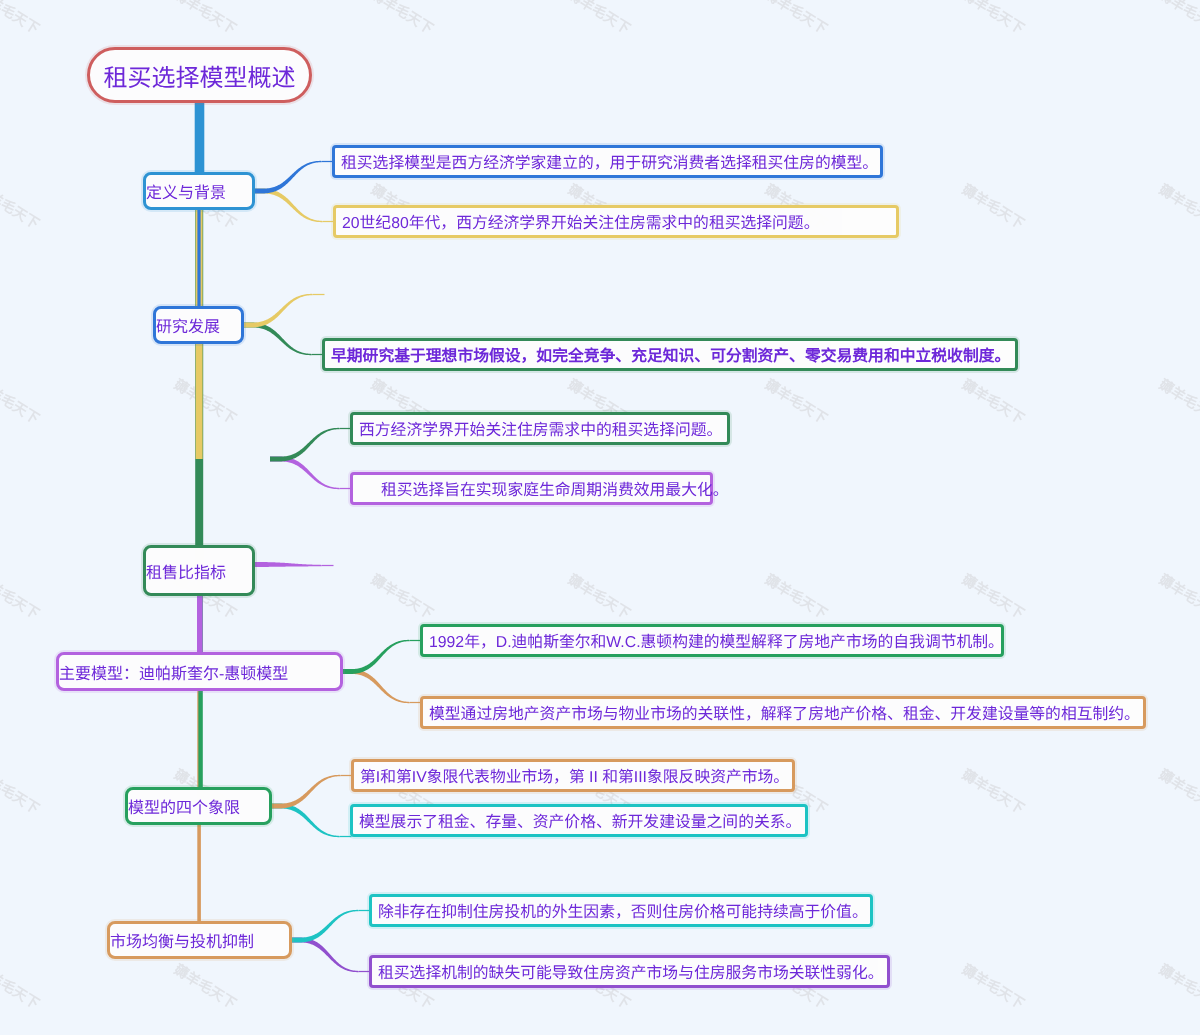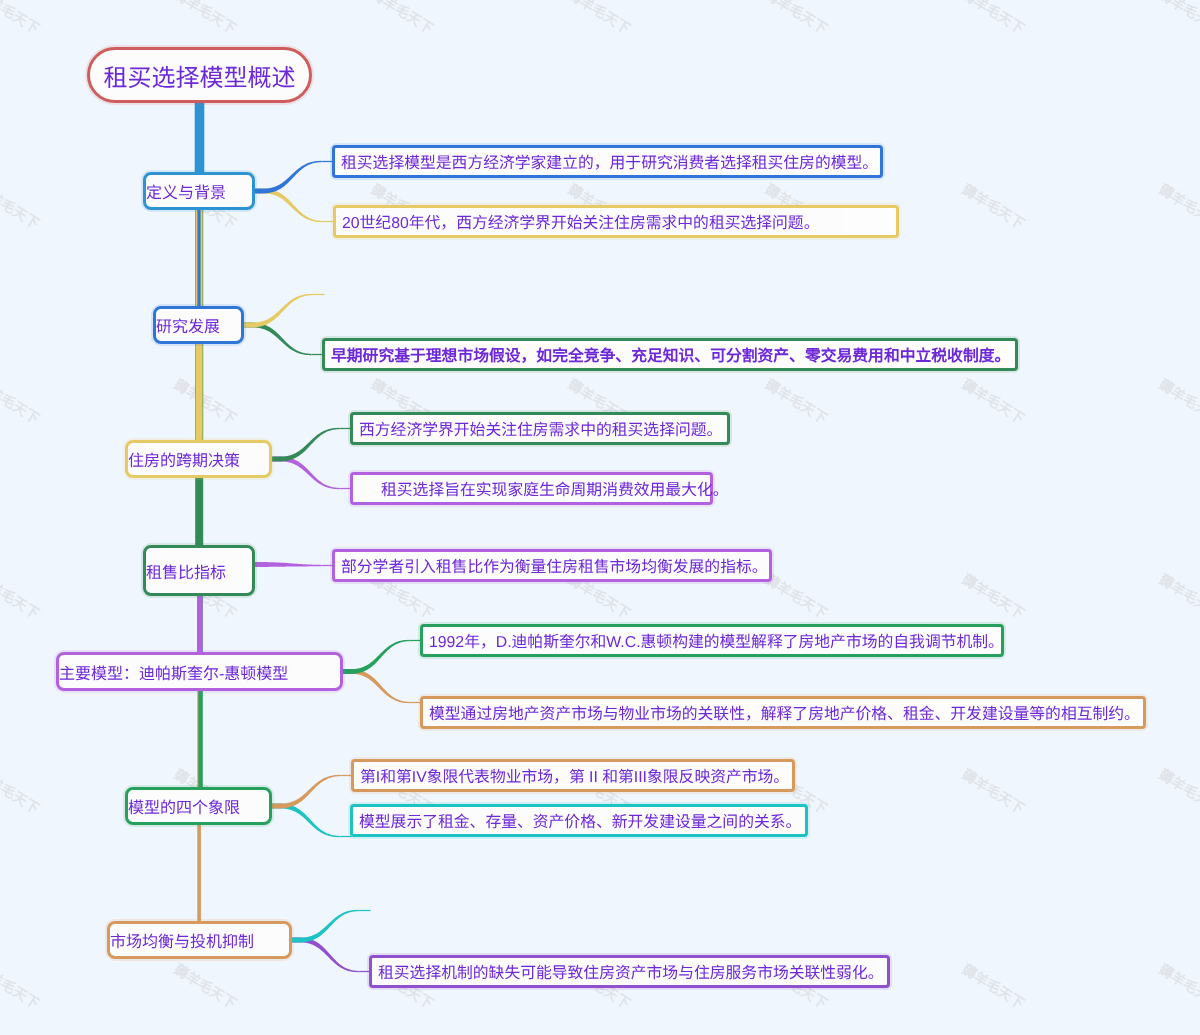--- a/index.html
+++ b/index.html
@@ -157,53 +157,50 @@
   </div>
   <div class="node leaf" style="left: 333px; top: 205px; width: 566px; height: 33px; border-color: rgb(230, 202, 101); box-shadow: rgba(230, 202, 101, 0.14) 0px 0px 0px 2px;">
     <span>20世纪80年代，西方经济学界开始关注住房需求中的租买选择问题。</span>
   </div>
   <div class="node branch" style="left: 153px; top: 306px; width: 91px; height: 38px; border-color: rgb(47, 118, 216); box-shadow: rgba(47, 118, 216, 0.14) 0px 0px 0px 2px;">
     <span>研究发展</span>
   </div>
   <div class="node leaf" style="left: 322px; top: 338px; width: 696px; height: 33px; border-color: rgb(51, 138, 88); box-shadow: rgba(51, 138, 88, 0.14) 0px 0px 0px 2px; font-weight: bold;">
     <span>早期研究基于理想市场假设，如完全竞争、充足知识、可分割资产、零交易费用和中立税收制度。</span>
   </div>
-  <div class="node branch" style="left: 125px; top: 440px; width: 147px; height: 38px; border-color: rgb(230, 202, 101); box-shadow: rgba(230, 202, 101, 0.14) 0px 0px 0px 2px;">
-    <span>住房的跨期决策</span>
-  </div>
   <div class="node leaf" style="left: 350px; top: 412px; width: 380px; height: 33px; border-color: rgb(51, 138, 88); box-shadow: rgba(51, 138, 88, 0.14) 0px 0px 0px 2px;">
     <span>西方经济学界开始关注住房需求中的租买选择问题。</span>
   </div>
   <div class="node leaf" style="left: 350px; top: 472px; width: 363px; height: 33px; border-color: rgb(179, 98, 223); box-shadow: rgba(179, 98, 223, 0.14) 0px 0px 0px 2px; padding-left: 28px;">
     <span>租买选择旨在实现家庭生命周期消费效用最大化。</span>
   </div>
   <div class="node branch" style="left: 143px; top: 545px; width: 112px; height: 51px; border-color: rgb(51, 138, 88); box-shadow: rgba(51, 138, 88, 0.14) 0px 0px 0px 2px;">
     <span>租售比指标</span>
   </div>
-  <div class="node leaf" style="left: 332px; top: 549px; width: 440px; height: 33px; border-color: rgb(179, 98, 223); box-shadow: rgba(179, 98, 223, 0.14) 0px 0px 0px 2px;">
-    <span>部分学者引入租售比作为衡量住房租售市场均衡发展的指标。</span>
-  </div>
   <div class="node branch" style="left: 56px; top: 652px; width: 287px; height: 39px; border-color: rgb(179, 98, 223); box-shadow: rgba(179, 98, 223, 0.14) 0px 0px 0px 2px;">
     <span>主要模型：迪帕斯奎尔-惠顿模型</span>
   </div>
   <div class="node leaf" style="left: 420px; top: 624px; width: 584px; height: 33px; border-color: rgb(39, 160, 94); box-shadow: rgba(39, 160, 94, 0.14) 0px 0px 0px 2px;">
     <span>1992年，D.迪帕斯奎尔和W.C.惠顿构建的模型解释了房地产市场的自我调节机制。</span>
   </div>
   <div class="node leaf" style="left: 420px; top: 686px; width: 726px; height: 33px; border-color: rgb(215, 154, 94); box-shadow: rgba(215, 154, 94, 0.14) 0px 0px 0px 2px; margin-top: 10px;">
     <span>模型通过房地产资产市场与物业市场的关联性，解释了房地产价格、租金、开发建设量等的相互制约。</span>
   </div>
   <div class="node branch" style="left: 125px; top: 787px; width: 147px; height: 38px; border-color: rgb(39, 160, 94); box-shadow: rgba(39, 160, 94, 0.14) 0px 0px 0px 2px;">
     <span>模型的四个象限</span>
   </div>
   <div class="node leaf" style="left: 351px; top: 759px; width: 444px; height: 33px; border-color: rgb(215, 154, 94); box-shadow: rgba(215, 154, 94, 0.14) 0px 0px 0px 2px;">
     <span>第I和第IV象限代表物业市场，第 II 和第III象限反映资产市场。</span>
   </div>
   <div class="node leaf" style="left: 350px; top: 804px; width: 458px; height: 33px; border-color: rgb(29, 195, 195); box-shadow: rgba(29, 195, 195, 0.14) 0px 0px 0px 2px;">
     <span>模型展示了租金、存量、资产价格、新开发建设量之间的关系。</span>
   </div>
   <div class="node branch" style="left: 107px; top: 921px; width: 185px; height: 38px; border-color: rgb(215, 154, 94); box-shadow: rgba(215, 154, 94, 0.14) 0px 0px 0px 2px;">
     <span>市场均衡与投机抑制</span>
+  </div>
+  <div class="node leaf" style="left: 369px; top: 894px; width: 504px; height: 33px; border-color: rgb(29, 195, 195); box-shadow: rgba(29, 195, 195, 0.14) 0px 0px 0px 2px;">
+    <span>除非存在抑制住房投机的外生因素，否则住房价格可能持续高于价值。</span>
   </div>
   <div class="node leaf" style="left: 369px; top: 955px; width: 521px; height: 33px; border-color: rgb(145, 80, 206); box-shadow: rgba(145, 80, 206, 0.14) 0px 0px 0px 2px;">
     <span>租买选择机制的缺失可能导致住房资产市场与住房服务市场关联性弱化。</span>
   </div>
   </div>
 </div>
 
 </body></html>

